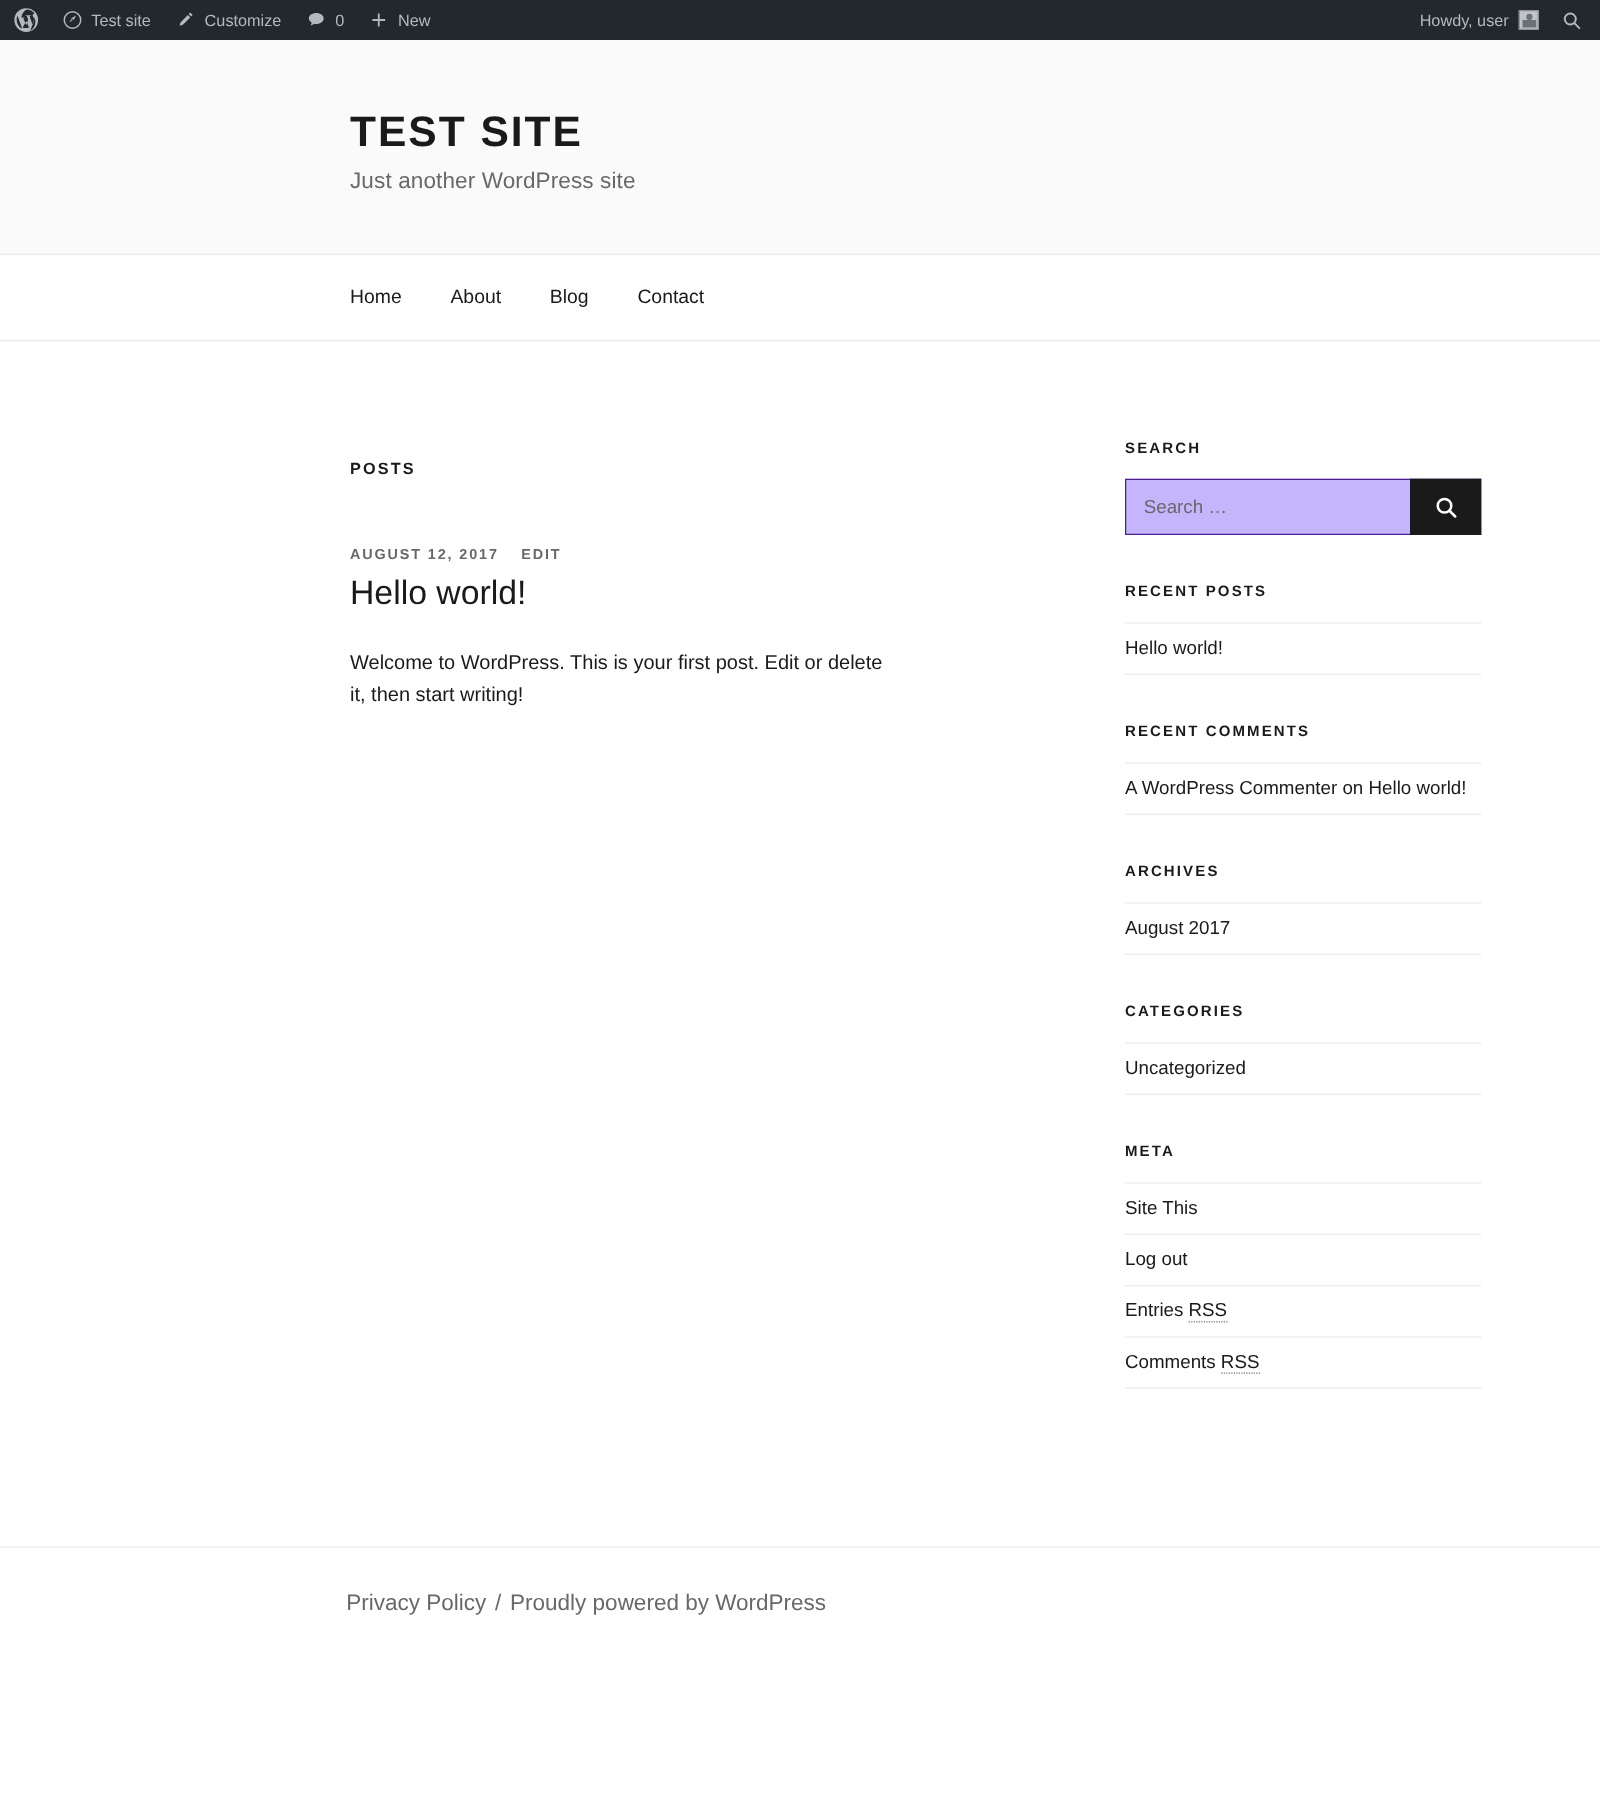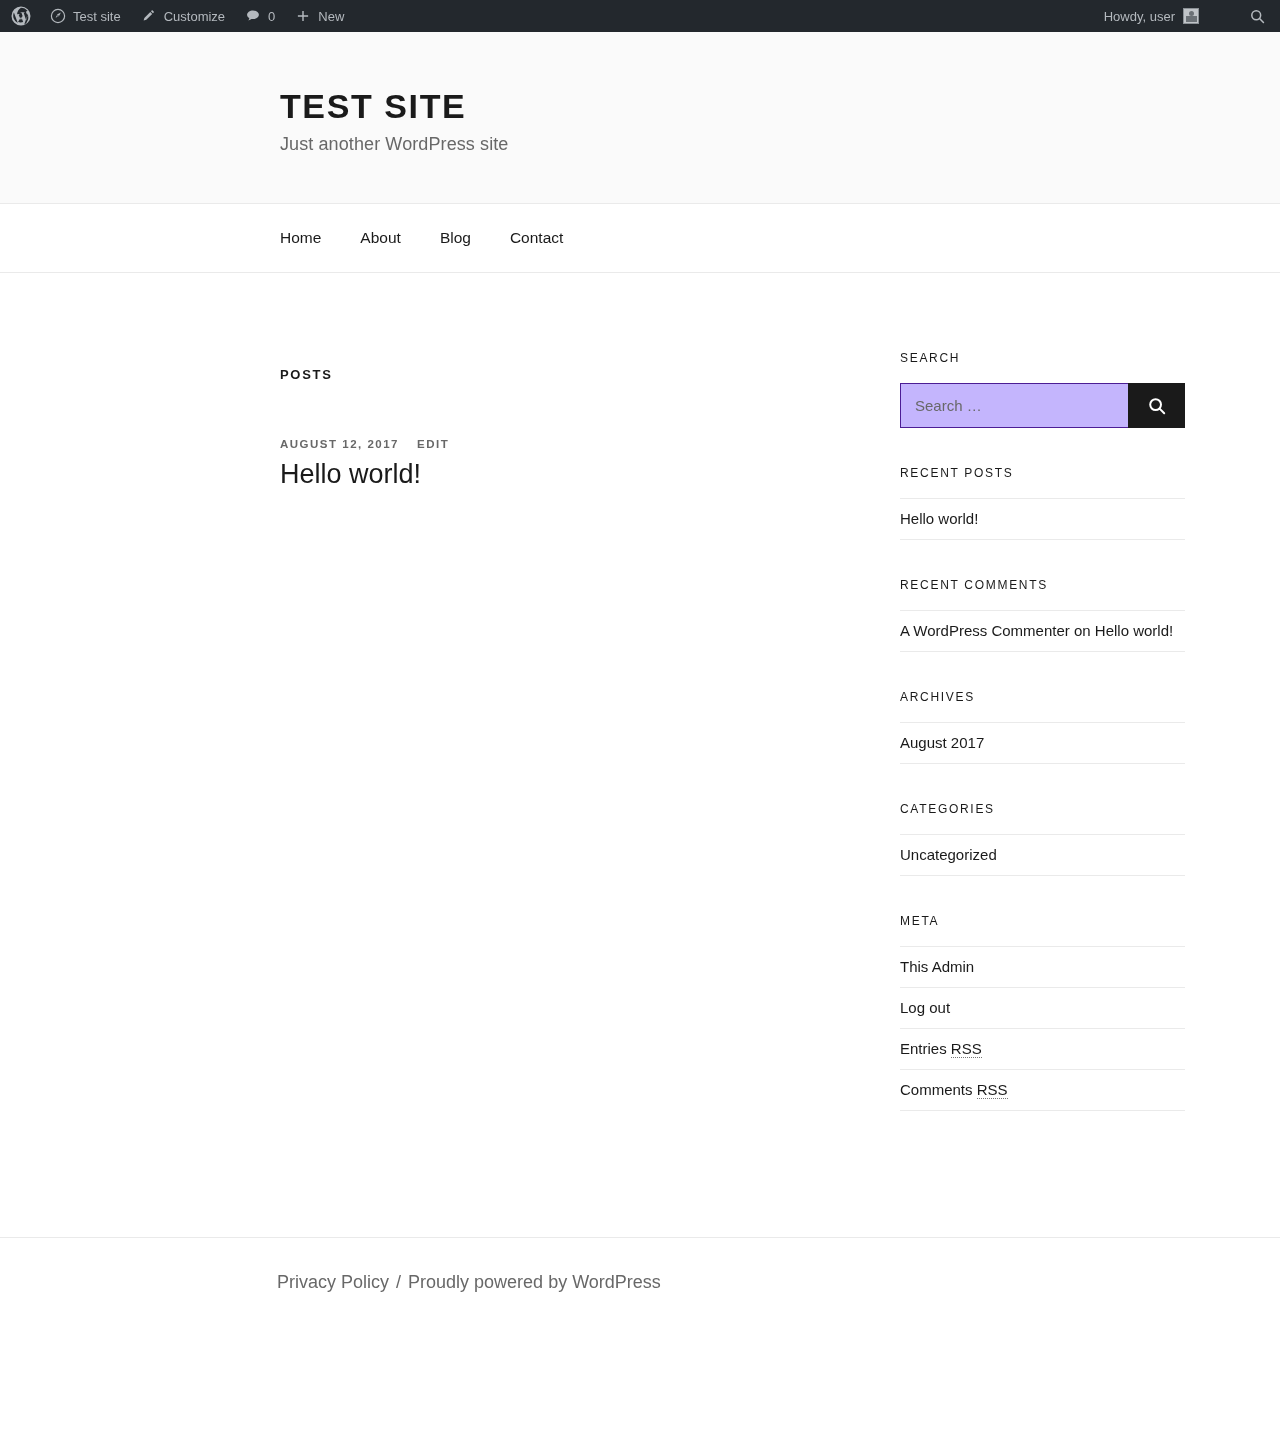--- a/index.html
+++ b/index.html
@@ -31,21 +31,20 @@
     padding: 0 10px;
     color: #b4b9be;
     cursor: pointer;
     white-space: nowrap;
   }
   .ab-logo { padding: 0 9px 0 11px; }
   .ab-right {
     margin-left: auto;
     display: flex;
     align-items: center;
-    gap: 32px;
   }
   .ab-howdy { display: flex; align-items: center; gap: 8px; padding: 0 12px 0 10px; }
   .ab-avatar {
     width: 16px; height: 16px;
     background: #c0c4c8;
     border: 1px solid #8b9196;
     display: block;
     position: relative;
     overflow: hidden;
   }
@@ -168,21 +167,21 @@
   }
 
   
   .sidebar {
     width: 326px;
     margin-left: 186px;
   }
   .widget { margin-bottom: 38px; }
   .widget-title {
     font-size: 12px;
-    font-weight: 400;
+    font-weight: 700;
     letter-spacing: 1.7px;
     text-transform: uppercase;
     color: #1a1a1a;
     margin: 0 0 18px 0;
   }
   .search-form {
     display: flex;
     width: 100%;
     border: 1px solid #4c1d95;
     background: #c4b5fd;
@@ -337,20 +336,23 @@
         <h2 class="section-label">POSTS</h2>
 
         <article>
           <div class="entry-meta">
             <a href="#">AUGUST 12, 2017</a>
             <a href="#">EDIT</a>
           </div>
           <h2 class="entry-title">
             <a href="#">Hello world!</a>
           </h2>
+          <div class="entry-content">
+            <p>Welcome to WordPress. This is your first post. Edit or delete it, then start writing!</p>
+          </div>
         </article>
       </main>
 
       <aside class="sidebar">
 
         <section class="widget">
           <h3 class="widget-title">SEARCH</h3>
           <form class="search-form">
             <input class="search-field" type="search" placeholder="Search …" style="">
             <button class="search-submit" type="submit">
@@ -395,21 +397,21 @@
             <li>
               <a href="#">Uncategorized</a>
             </li>
           </ul>
         </section>
 
         <section class="widget">
           <h3 class="widget-title">META</h3>
           <ul class="widget-list">
             <li>
-              <a href="#">This Admin</a>
+              <a href="#">Site This</a>
             </li>
             <li>
               <a href="#">Log out</a>
             </li>
             <li>
               <a href="#"><span>Entries </span><abbr>RSS</abbr></a>
             </li>
             <li>
               <a href="#"><span>Comments </span><abbr>RSS</abbr></a>
             </li>

